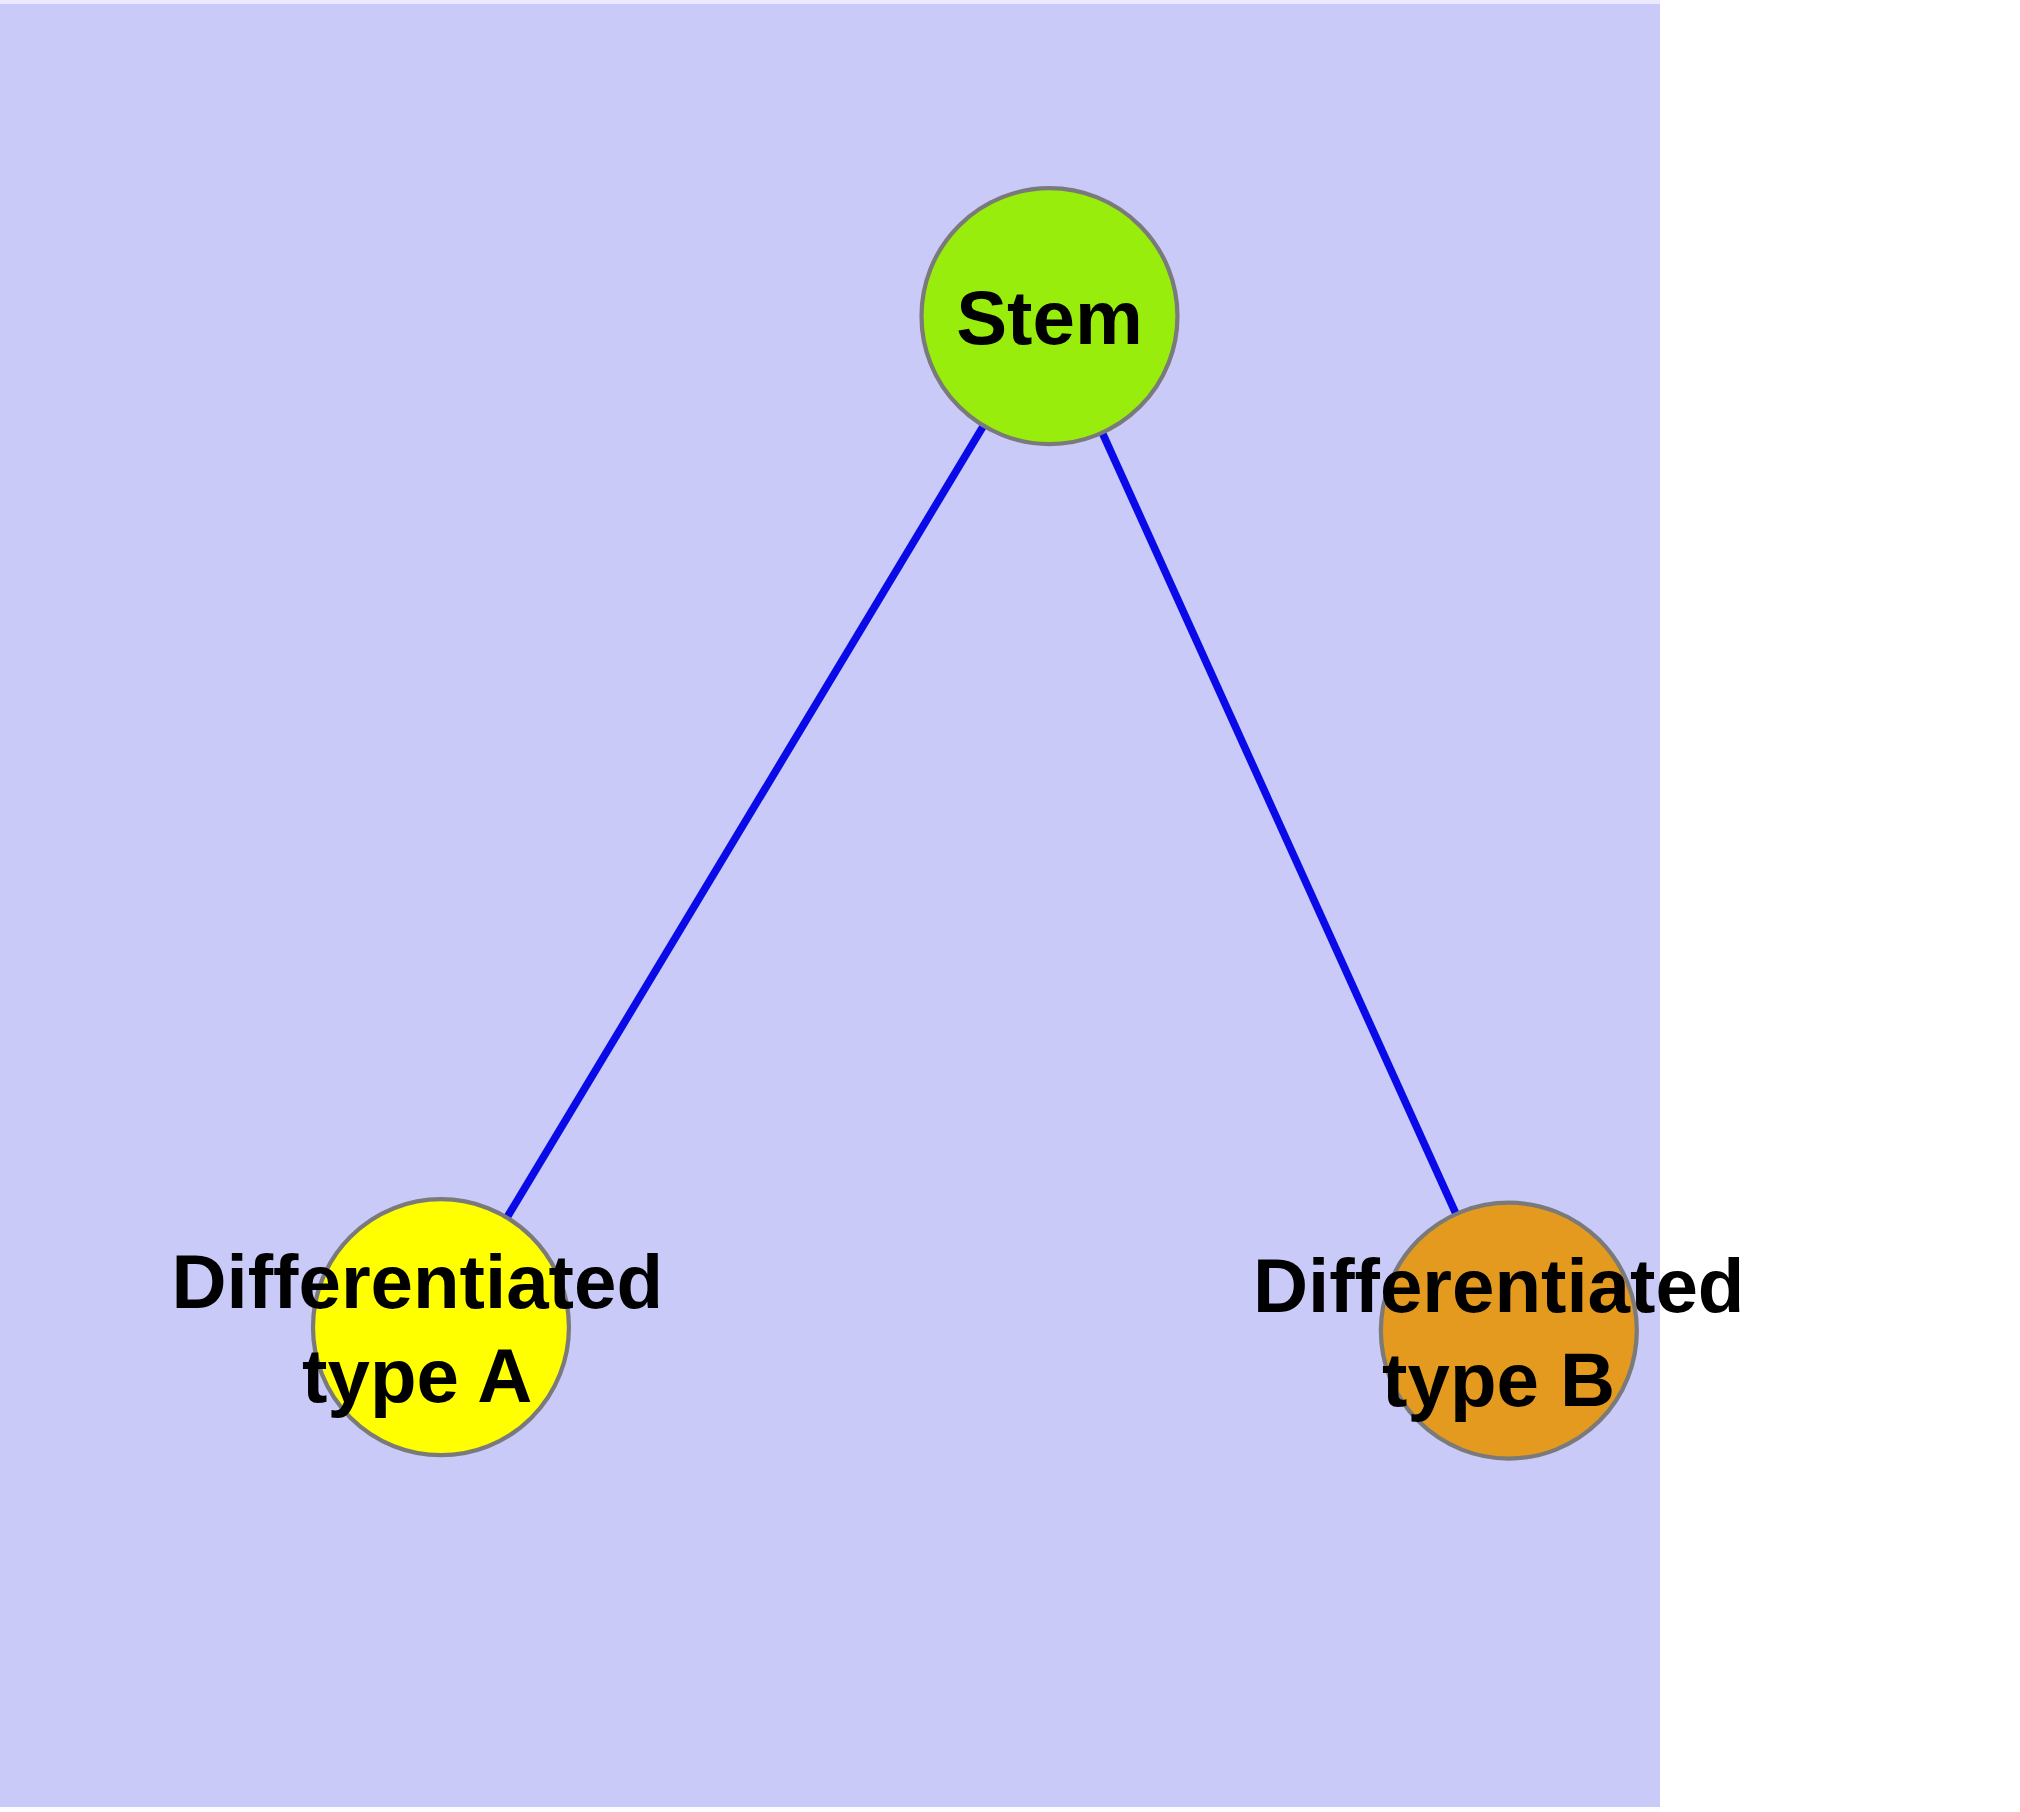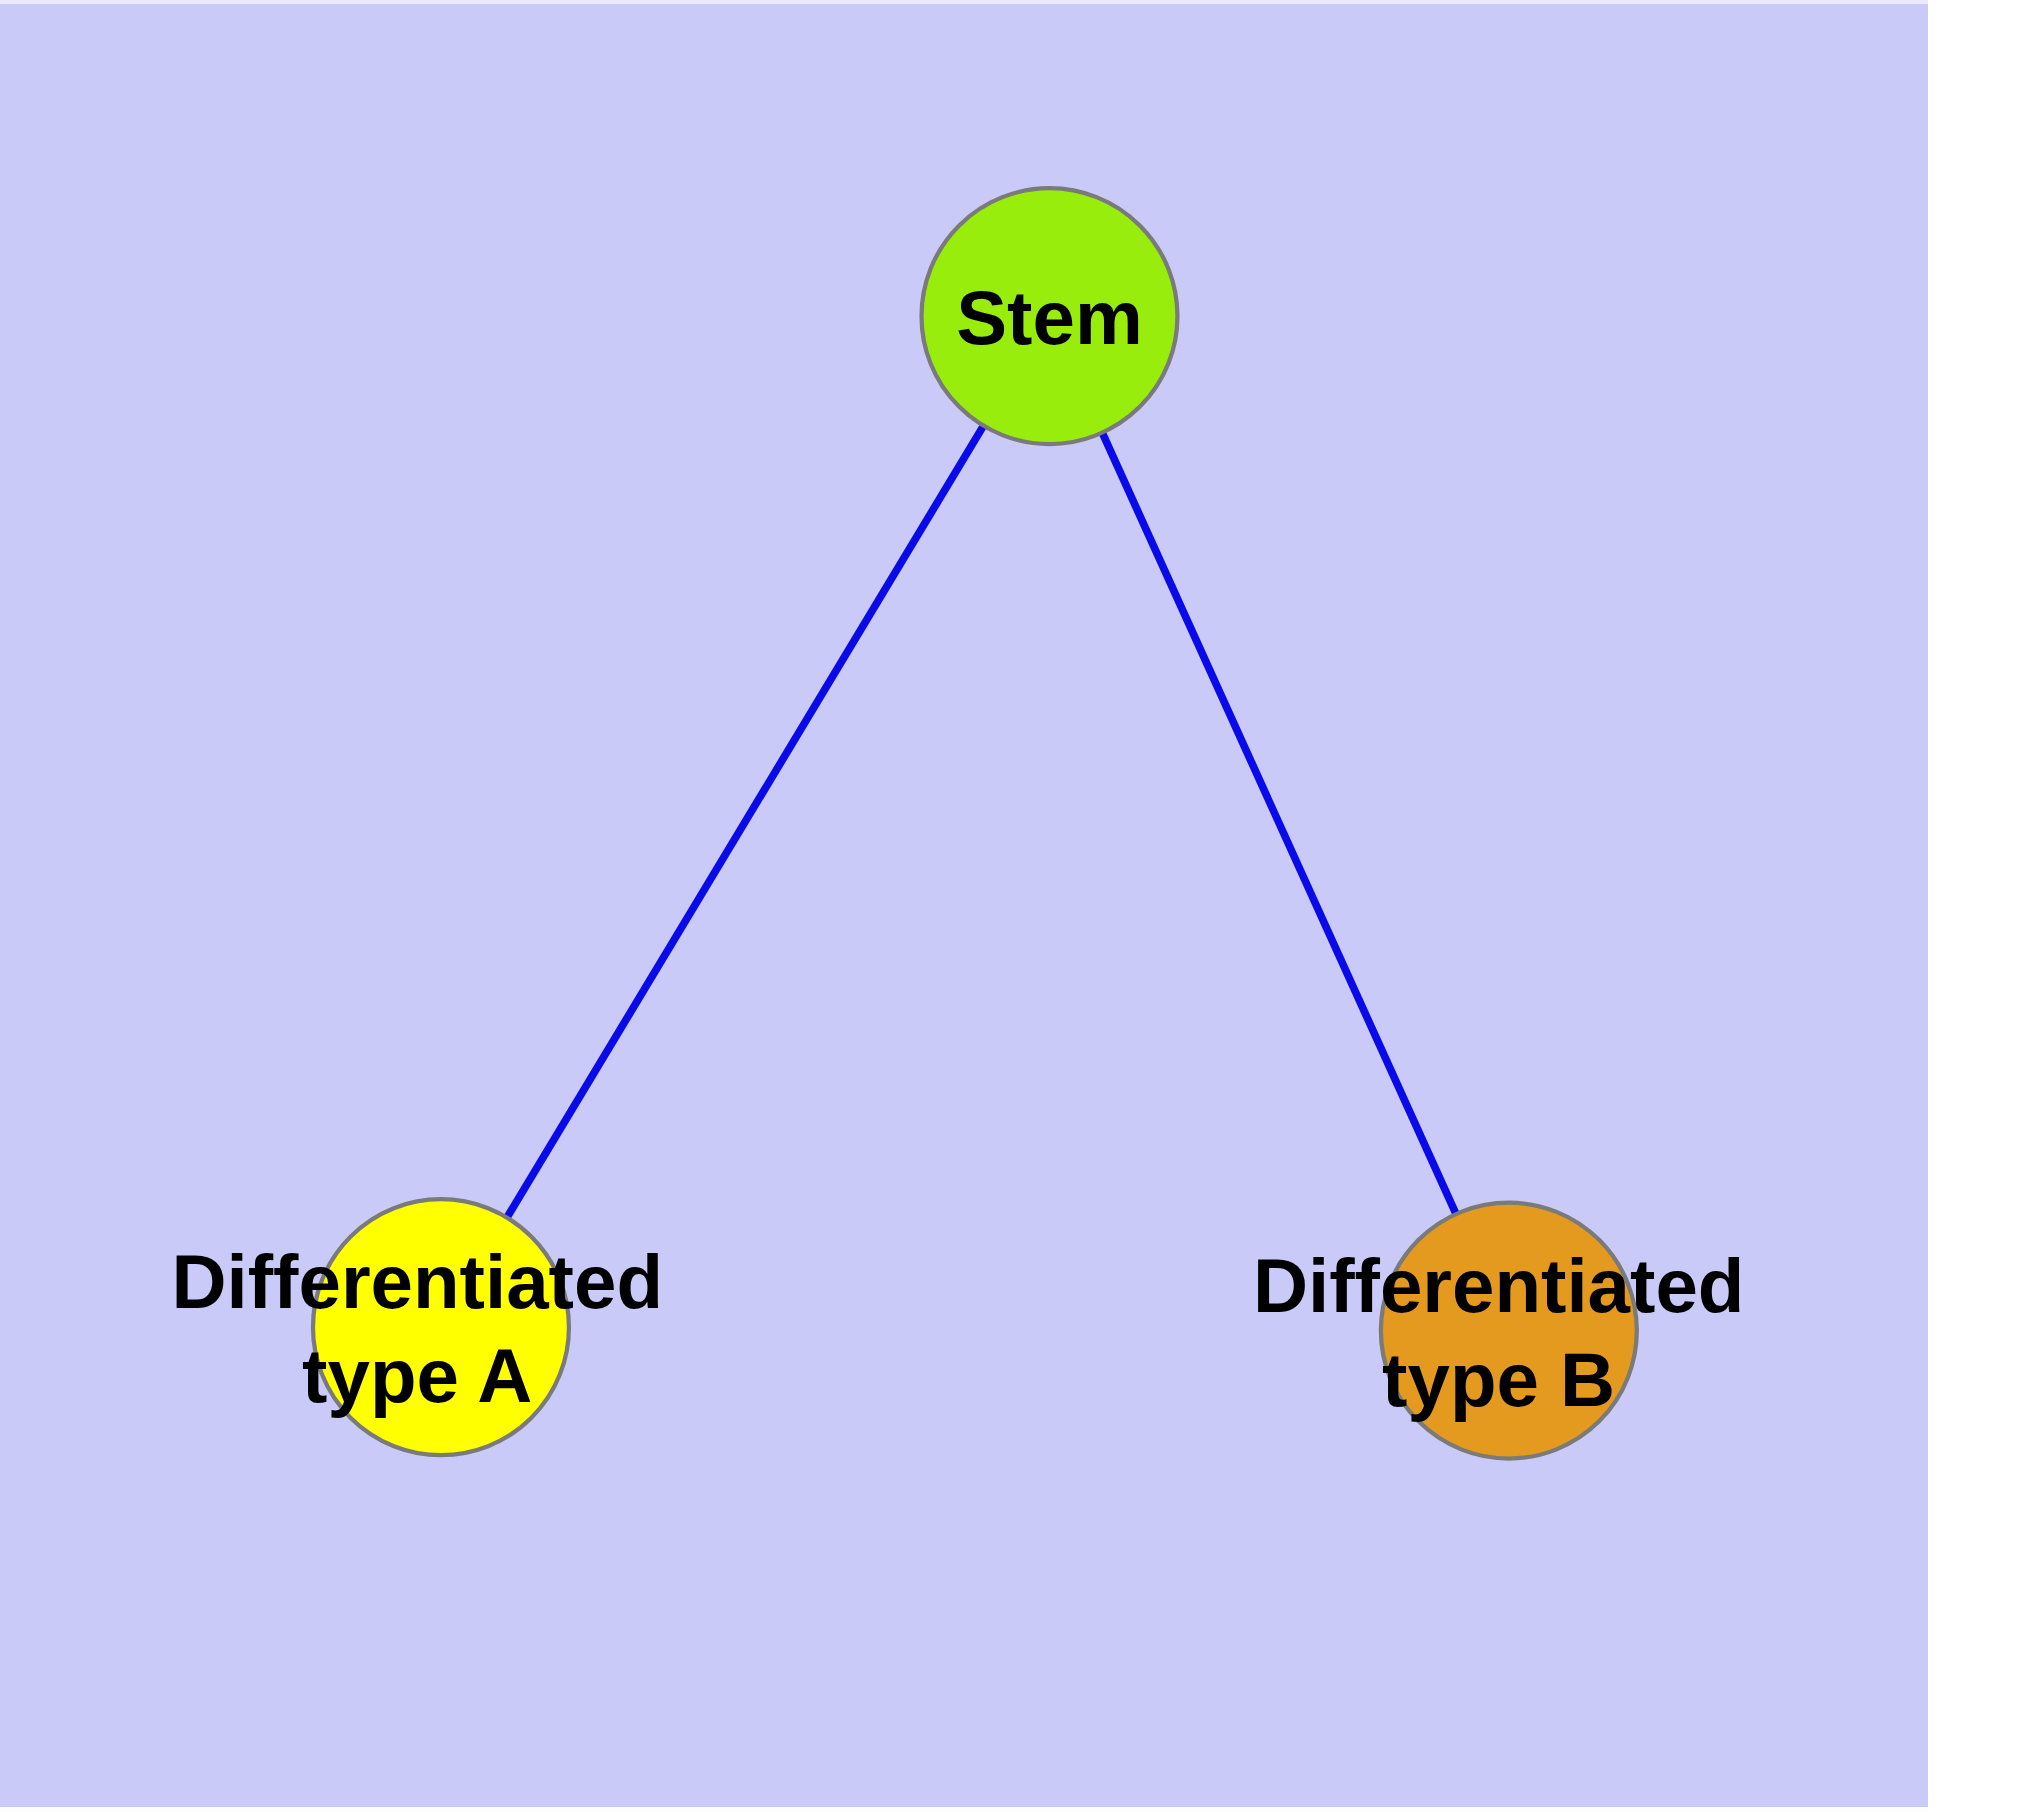--- a/index.html
+++ b/index.html
@@ -4,21 +4,21 @@
 <style>
   html, body {
     margin: 0;
     padding: 0;
     width: 2021px;
     height: 1812px;
     overflow: hidden;
   }
   .canvas {
     position: relative;
-    width: 1928px;
+    width: 1660px;
     height: 1812px;
     font-family: "Liberation Sans", sans-serif;
   }
   .edge-strip {
     position: absolute;
     left: 0;
     width: 100%;
   }
   .edge-strip.top { top: 0; height: 4.2px; }
   .edge-strip.bottom { bottom: 0; height: 5.1px; }

